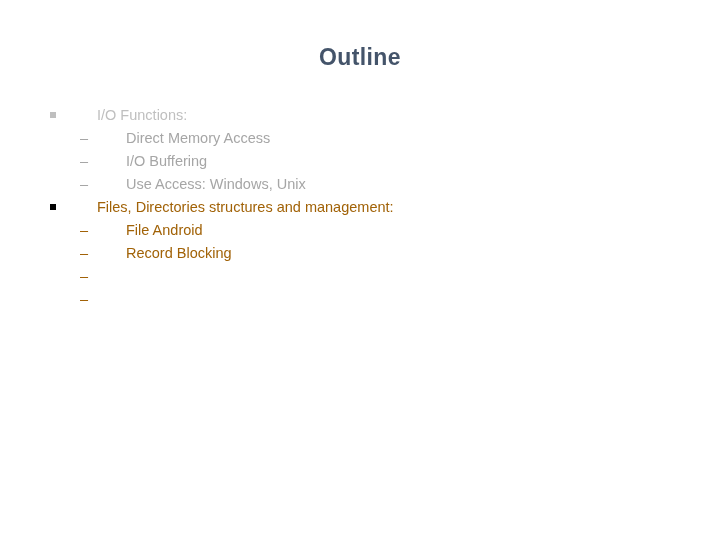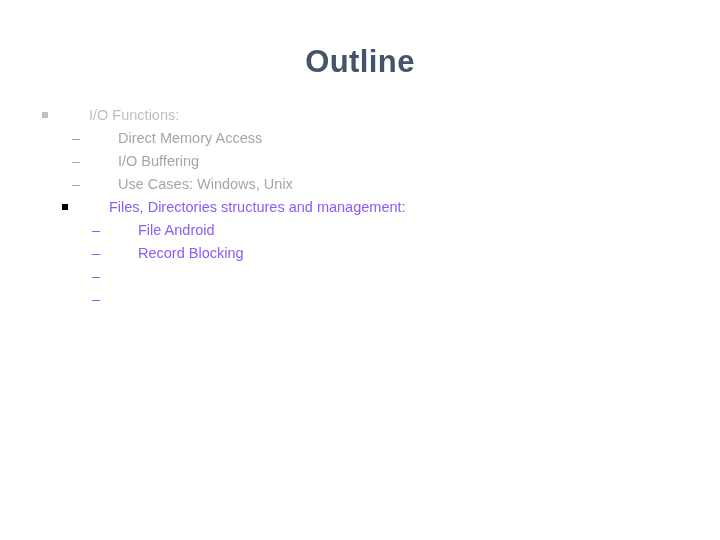--- a/index.html
+++ b/index.html
@@ -25,38 +25,39 @@
     background: #ffffff;
   }
 
   
   .slide-title {
     position: absolute;
     left: 0;
     top: 45px;
     width: 720px;
     text-align: center;
-    font-size: 31px;
+    font-size: 23px;
     font-weight: bold;
     color: #44546a;
     letter-spacing: 0.4px;
     line-height: 1.1;
     white-space: nowrap;
   }
 
   
   .body-area {
     position: absolute;
     left: 0;
     top: 104px;
     width: 720px;
   }
 
   .group {
     position: relative;
+    padding-left: 8px;
   }
 
   
   .lvl1 {
     position: relative;
     padding-left: 89px;
     padding-right: 50px;
     font-size: 14.5px;
     line-height: 23px;
     min-height: 23px;
@@ -85,21 +86,21 @@
     top: 0;
     width: 14px;
     line-height: 23px;
     font-size: 14.5px;
     display: block;
   }
 
   
   .tone-light  { color: #bfbfbf; }
   .tone-mid    { color: #a6a6a6; }
-  .tone-dark   { color: #8b5cf6; margin-left: 20px; }
+  .tone-dark   { color: #a16207; }
 
   .sq-light { background: #bfbfbf; }
   .sq-dark  { background: #000000; }
 
   .txt { display: inline; }
 </style>
 </head>
 <body>
 
 <div class="slide">
@@ -120,21 +121,21 @@
         <span class="txt">Direct Memory Access</span>
       </div>
 
       <div class="lvl2 tone-mid">
         <span class="dash-bullet">–</span>
         <span class="txt">I/O Buffering</span>
       </div>
 
       <div class="lvl2 tone-mid">
         <span class="dash-bullet">–</span>
-        <span class="txt">Use Cases: Windows, Unix</span>
+        <span class="txt">Use Access: Windows, Unix</span>
       </div>
 
     </div>
 
     <div class="group">
 
       <div class="lvl1 tone-dark">
         <span class="sq-bullet sq-dark"></span>
         <span class="txt">Files, Directories structures and management:</span>
       </div>

